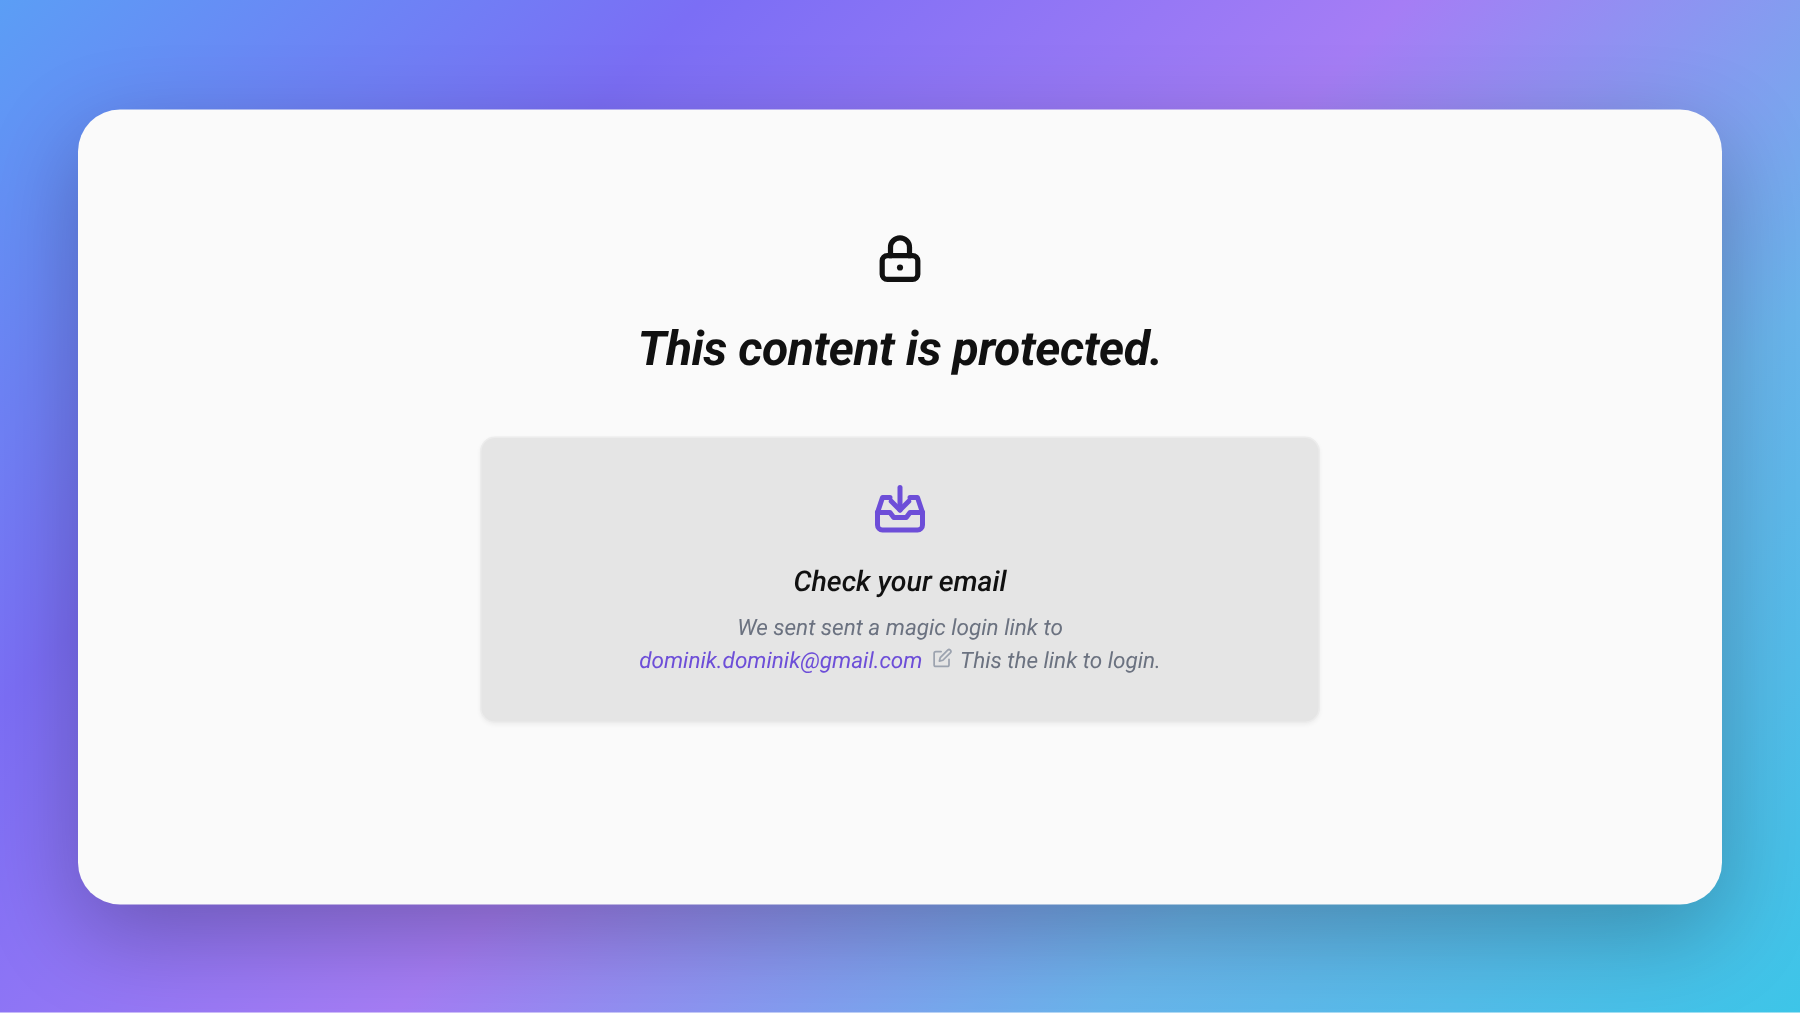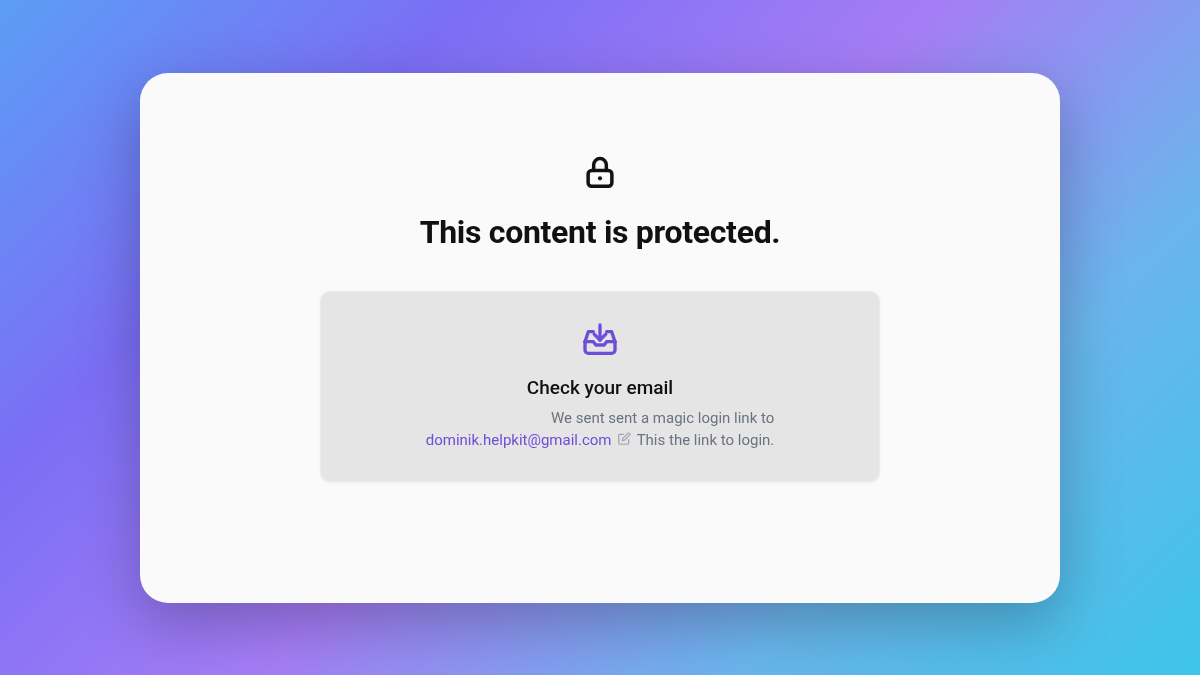--- a/index.html
+++ b/index.html
@@ -11,29 +11,30 @@
       width: 1200px;
       height: 675px;
       font-family: -apple-system, BlinkMacSystemFont, "Segoe UI", Roboto, Helvetica, Arial, sans-serif;
       background: linear-gradient(135deg, #5b9ef5 0%, #7b6ef5 25%, #a57df5 50%, #6ab5ec 75%, #3dc5e8 100%);
       display: flex;
       align-items: center;
       justify-content: center;
       overflow: hidden;
     }
     .window {
-      width: 920px;
+      width: 1096px;
       height: 530px;
       background: #fafafa;
       border-radius: 28px;
       box-shadow: 0 20px 60px rgba(0,0,0,0.25);
       display: flex;
       flex-direction: column;
       align-items: center;
       padding-top: 80px;
+      font-style: italic;
     }
     .lock-icon {
       margin-bottom: 18px;
     }
     .title {
       font-size: 32px;
       font-weight: 700;
       color: #111;
       letter-spacing: -0.3px;
       margin-bottom: 40px;
@@ -54,21 +55,21 @@
     }
     .card-title {
       font-size: 19px;
       font-weight: 500;
       color: #111;
       margin-bottom: 8px;
     }
     .card-text {
       font-size: 15px;
       color: #6b7280;
-      text-align: right;
+      text-align: center;
       line-height: 1.5;
     }
     .email-link {
       color: #6d4ed8;
       text-decoration: none;
     }
     .edit-icon {
       display: inline-block;
       vertical-align: -1px;
       margin: 0 2px;
@@ -94,21 +95,21 @@
         <path d="M8.5 8.5L12 12l3.5-3.5"></path>
         <path d="M3 13l2-6h3"></path>
         <path d="M21 13l-2-6h-3"></path>
         <path d="M3 13v5a2 2 0 0 0 2 2h14a2 2 0 0 0 2-2v-5"></path>
         <path d="M3 13h5l1.5 2h5L16 13h5"></path>
       </svg>
     </div>
     <div class="card-title">Check your email</div>
     <div class="card-text">
       <span>We sent sent a magic login link to</span><br>
-      <a href="#" class="email-link">dominik.helpkit@gmail.com</a>
+      <a href="#" class="email-link">dominik.dominik@gmail.com</a>
       <span class="edit-icon">
         <svg width="14" height="14" viewBox="0 0 24 24" fill="none" stroke="#9ca3af" stroke-width="2" stroke-linecap="round" stroke-linejoin="round">
           <path d="M11 4H5a2 2 0 0 0-2 2v13a2 2 0 0 0 2 2h13a2 2 0 0 0 2-2v-6"></path>
           <path d="M18.5 2.5a2.1 2.1 0 0 1 3 3L13 14l-4 1 1-4 8.5-8.5z"></path>
         </svg>
       </span>
       <span>This the link to login.</span>
     </div>
   </div>
 </div>

